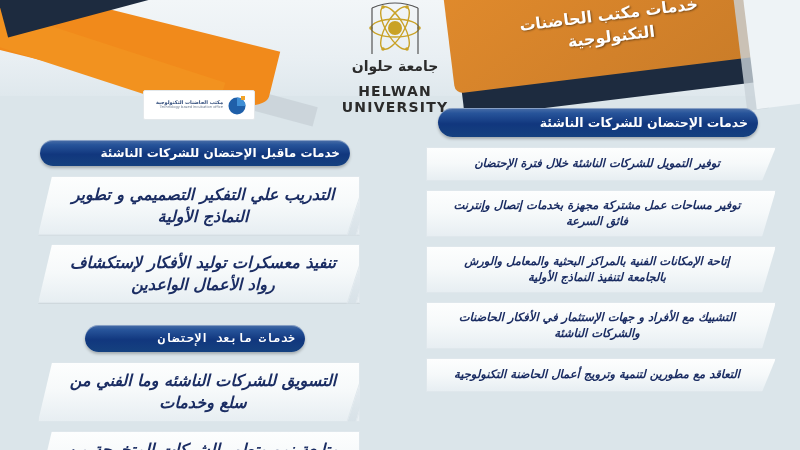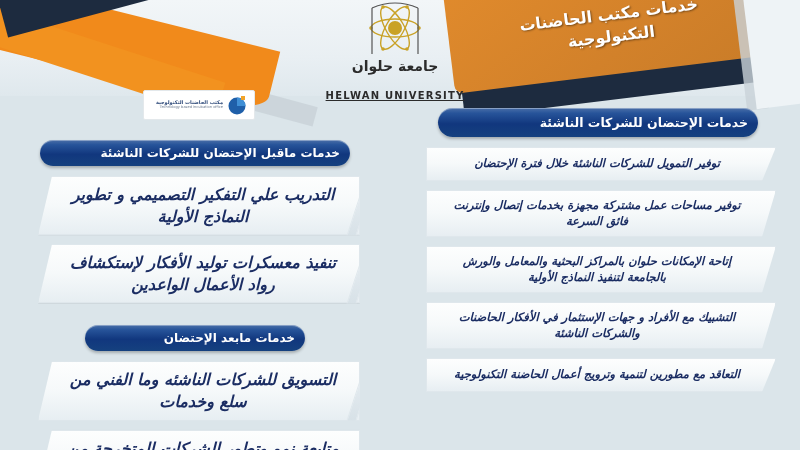--- a/index.html
+++ b/index.html
@@ -77,22 +77,22 @@
   .logo-wrap{
     position:absolute;left:320px;top:2px;width:150px;height:92px;
     text-align:center;
   }
   .logo-atom{display:block;margin:0 auto;}
   .logo-ar{
     font-size:14px;font-weight:bold;color:#2b2b2b;letter-spacing:2px;
     margin-top:-2px;direction:rtl;
   }
   .logo-en{
-    font-size:10px;font-weight:bold;color:#2b2b2b;letter-spacing:1.2px;
-    direction:ltr;margin-top:16px;text-decoration:underline;
+    font-size:14px;font-weight:bold;color:#2b2b2b;letter-spacing:1.2px;
+    direction:ltr;margin-top:9px;
   }
 
   
   .mini-logo{
     position:absolute;left:143px;top:90px;width:112px;height:30px;
     background:#ffffff;border:1px solid #e3e8eb;border-radius:2px;
     display:flex;align-items:center;gap:4px;padding:0 5px;
     box-sizing:border-box;
   }
   .mini-mark{flex:0 0 auto;}
@@ -109,21 +109,21 @@
   .pill{
     position:relative;margin:0 auto 10px auto;
     background:linear-gradient(180deg,#4a6fa8 0%,#27549a 18%,#11377e 55%,#15417f 100%);
     color:#fff;font-weight:bold;
     border-radius:18px;
     box-shadow:0 2px 3px rgba(0,0,0,.25), inset 0 1px 0 rgba(255,255,255,.35);
     direction:rtl;
   }
   .pill-r{width:300px;font-size:12.5px;padding:7px 10px;}
   .pill-l{width:290px;font-size:12px;padding:6px 10px;}
-  .pill-l2{width:200px;font-size:12px;padding:6px 10px;}
+  .pill-l2{width:200px;font-size:12px;padding:6px 10px;font-family:Liberation Mono, monospace;}
 
   
   .card{
     position:relative;
     background:linear-gradient(180deg,#fdfefe 0%,#f6f9fa 48%,#e7eef2 100%);
     color:#1b2d63;font-weight:bold;text-align:center;
     direction:rtl;
     border:1px solid #dfe7ec;
     box-shadow:0 1px 2px rgba(0,0,0,.16);
     margin-bottom:9px;
@@ -225,19 +225,19 @@
     <div class="card card-l">التسويق للشركات الناشئه وما الفني من سلع وخدمات</div>
     <div class="card card-l">متابعة نمو وتطور الشركات المتخرجة من الحاضنات</div>
   </div>
 
   <div class="col col-right">
 
     <div class="pill pill-r">خدمات الإحتضان للشركات الناشئة</div>
 
     <div class="card card-r">توفير التمويل للشركات الناشئة خلال فترة الإحتضان</div>
     <div class="card card-r">توفير مساحات عمل مشتركة مجهزة بخدمات إتصال وإنترنت فائق السرعة</div>
-    <div class="card card-r">إتاحة الإمكانات حلوان بالمراكز البحثية والمعامل والورش بالجامعة لتنفيذ النماذج الأولية</div>
+    <div class="card card-r">إتاحة الإمكانات الفنية بالمراكز البحثية والمعامل والورش بالجامعة لتنفيذ النماذج الأولية</div>
     <div class="card card-r">التشبيك مع الأفراد و جهات الإستثمار في الأفكار الحاضنات والشركات الناشئة</div>
     <div class="card card-r">التعاقد مع مطورين لتنمية وترويج أعمال الحاضنة التكنولوجية</div>
 
   </div>
 
 </div>
 
 </body></html>

